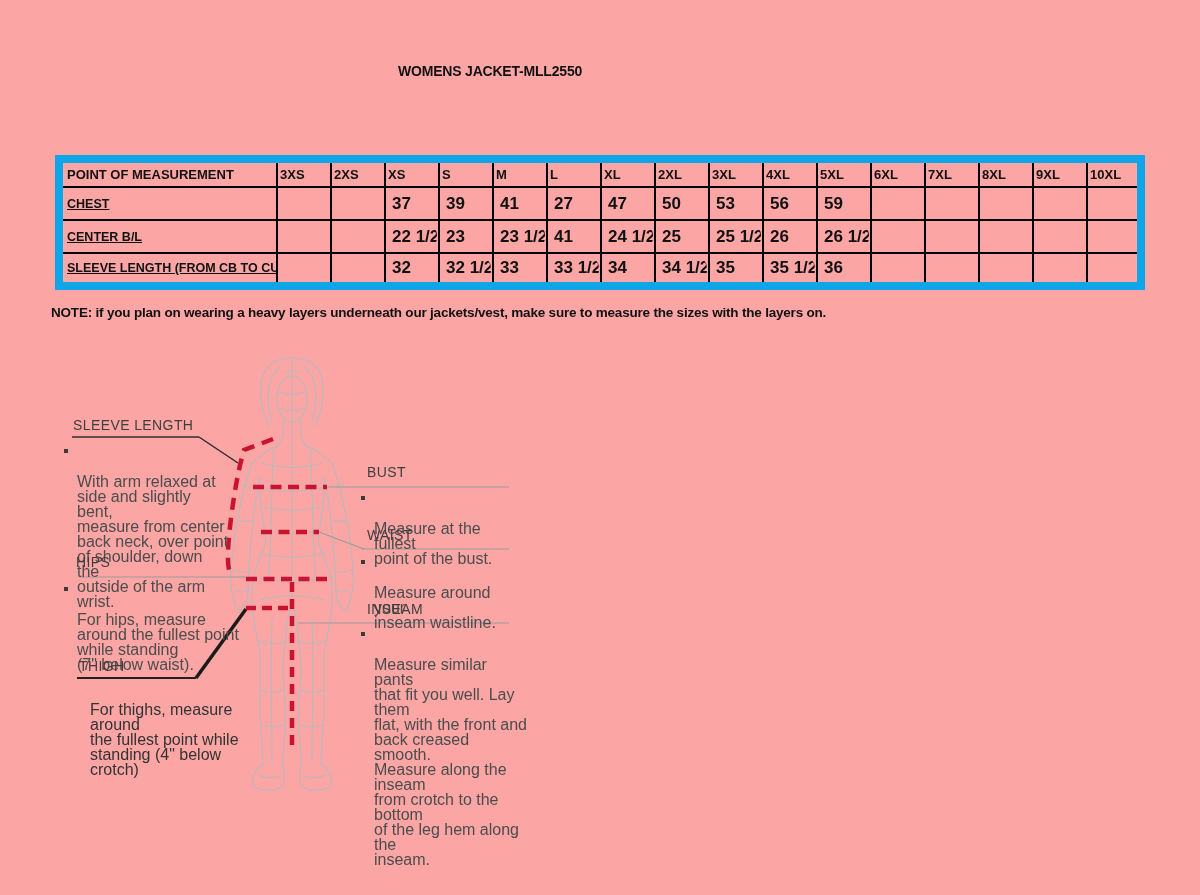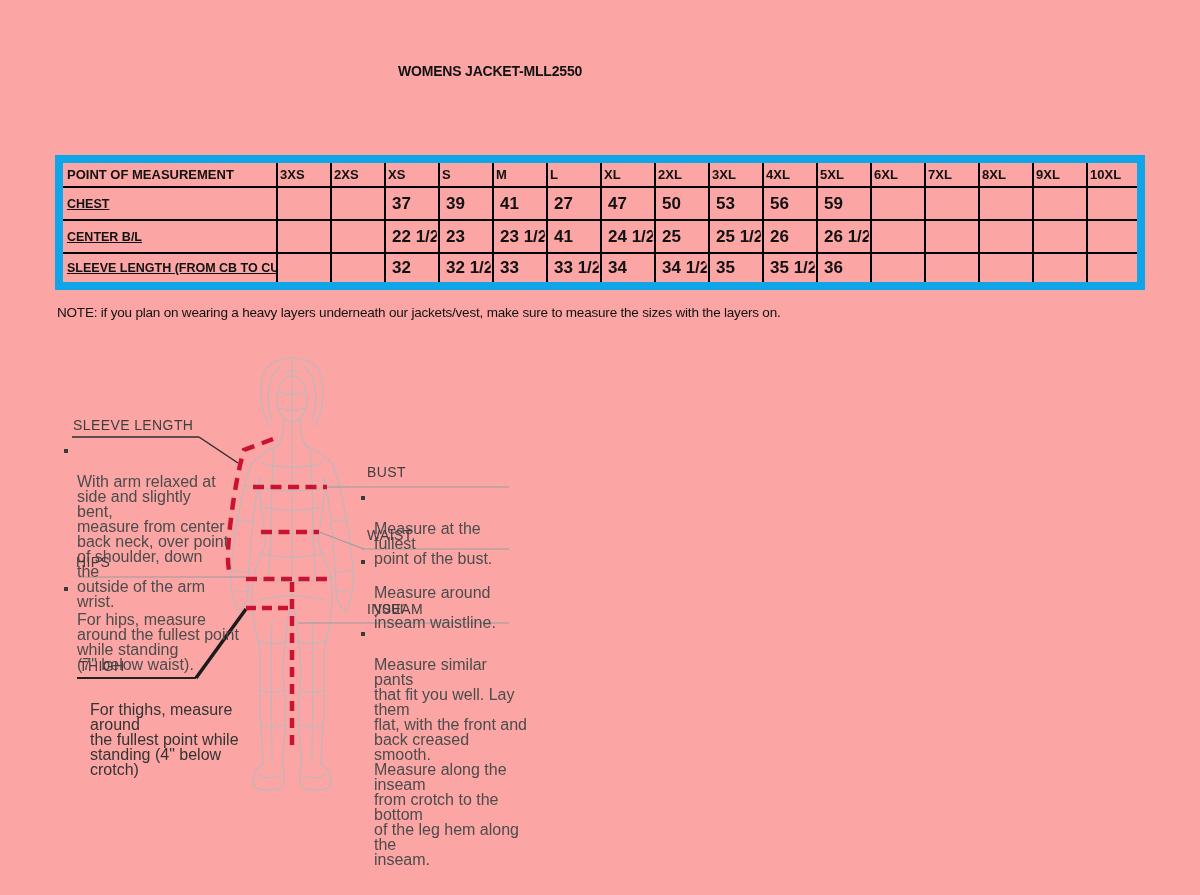--- a/index.html
+++ b/index.html
@@ -12,21 +12,21 @@
   .size-table{position:absolute;left:55px;top:155px;width:1088px;border-collapse:collapse;
               table-layout:fixed;border:8px solid #0ea5e9;}
   .size-table th,.size-table td{border:2px solid #000;color:#111;overflow:hidden;white-space:nowrap;}
   .size-table thead tr{height:28px;}
   .size-table tbody tr{height:33px;}
   .size-table thead th{font-size:13px;font-weight:700;text-align:left;padding:0 2px;}
   .size-table thead th.first{text-align:left;padding-left:4px;}
   .size-table tbody th{font-size:12.5px;font-weight:700;text-align:left;padding-left:4px;text-decoration:underline;}
   .size-table td{font-size:17px;font-weight:700;text-align:left;padding-left:6px;border-radius:16px;}
 
-  .note{position:absolute;left:57px;top:305px;font-size:13.5px;font-weight:400;color:#111;
+  .note{position:absolute;left:51px;top:305px;font-size:13.5px;font-weight:700;color:#111;
         letter-spacing:-0.2px;}
 
   .diagram-svg{position:absolute;left:0;top:0;width:1200px;height:895px;}
 
   .hd{position:absolute;font-size:14px;line-height:17px;color:#3e3e3e;letter-spacing:0.4px;
       font-weight:400;}
   .desc{position:absolute;font-size:16px;line-height:15px;color:#4c4c4c;white-space:pre-line;}
   .desc .bullet{position:absolute;left:-13px;top:5px;width:4px;height:4px;background:#3a3a3a;
       display:block;}
   .desc-dark{color:#333;}

